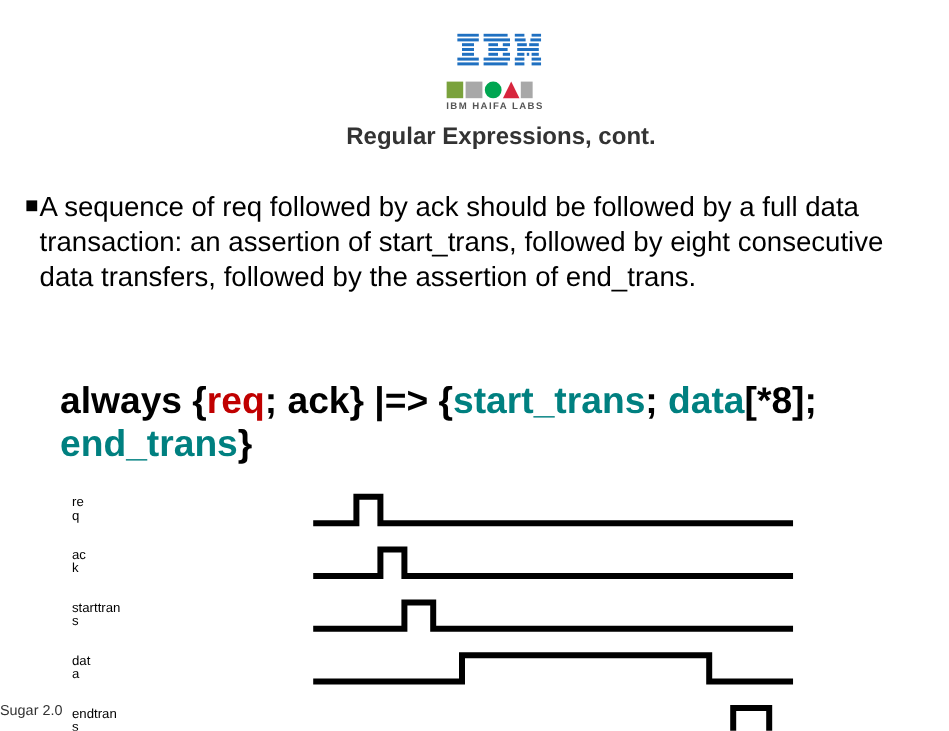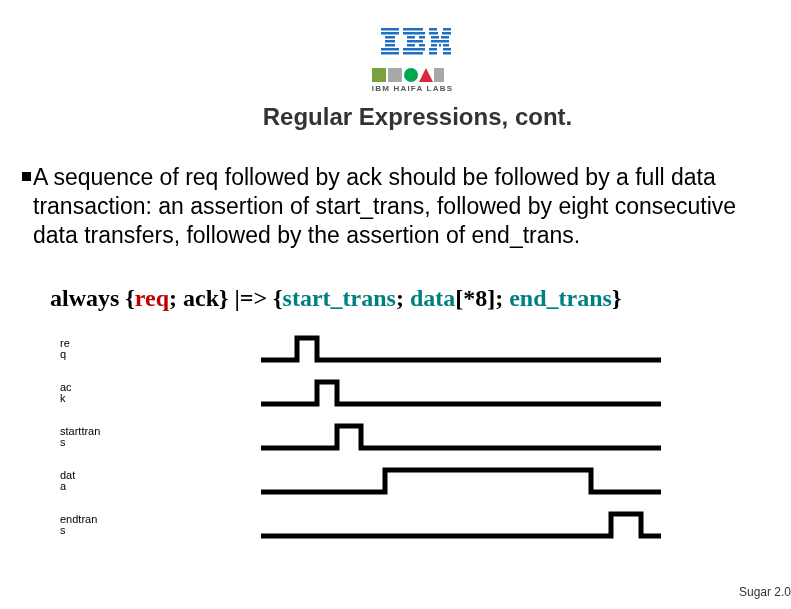--- a/index.html
+++ b/index.html
@@ -36,21 +36,21 @@
     align-items: flex-end;
     height: 16px;
   }
   .haifa-text {
     font-size: 8px;
     letter-spacing: 1.2px;
     color: #555;
     font-weight: bold;
   }
   .title {
-    font-size: 24px;
+    font-size: 20px;
     font-weight: bold;
     color: #333;
     margin-left: 4px;
   }
   .content {
     padding: 32px 40px 0 22px;
   }
   .bullet-row {
     display: flex;
     align-items: flex-start;
@@ -62,25 +62,24 @@
     margin-top: 9px;
     margin-right: 2px;
     flex-shrink: 0;
   }
   .body-text {
     font-size: 23px;
     line-height: 1.25;
     color: #000;
   }
   .assertion {
-    margin: 36px 0 0 28px;
-    font-size: 24px;
+    margin: 72px 0 0 28px;
+    font-size: 31px;
     font-weight: bold;
     color: #000;
-    font-family: Liberation Serif, serif;
   }
   .kw-red { color: #c00000; }
   .kw-teal { color: #008080; }
   .waves {
     margin: 18px 0 0 38px;
     position: relative;
     width: 640px;
   }
   .wave-row {
     display: flex;
@@ -95,24 +94,23 @@
     line-height: 1.05;
     color: #000;
   }
   .wave-svg {
     flex: 0 0 auto;
   }
   .footer {
     position: absolute;
     bottom: 10px;
     width: 100%;
-    text-align: right;
+    text-align: left;
     font-size: 12px;
     color: #333;
-    padding-left: 41px;
   }
 </style>
 </head>
 <body>
 
 <div class="header">
   <span class="ibm-logo">
     <svg viewBox="0 0 70 28" width="70" height="28">
       <g fill="#1f70c1">
         <rect x="0" y="0" width="18" height="2.5"></rect>

